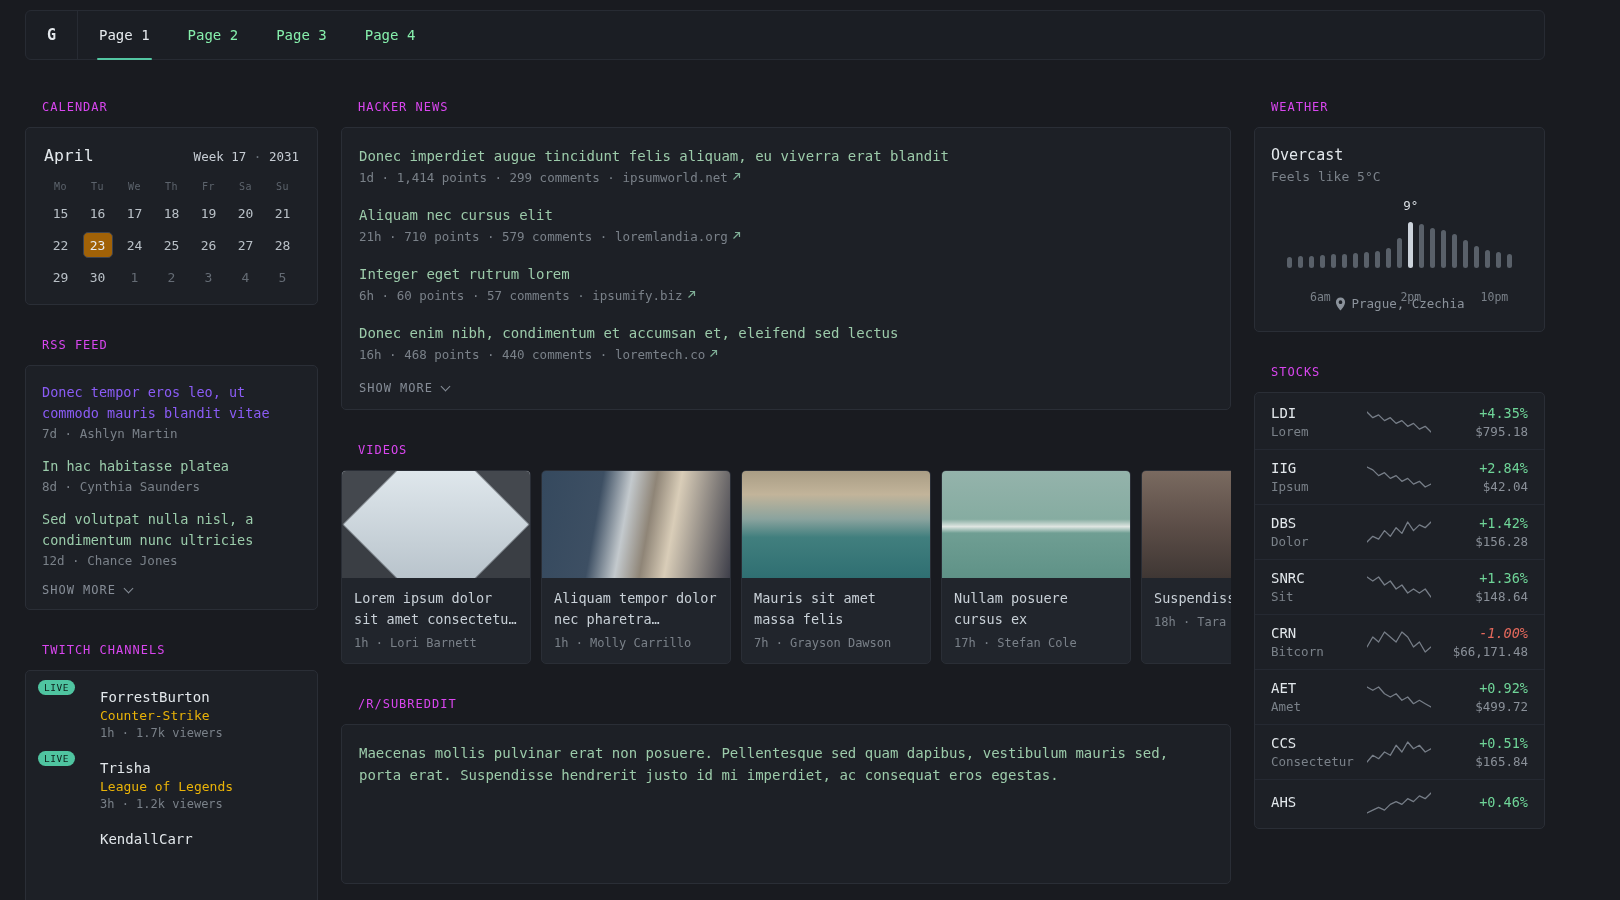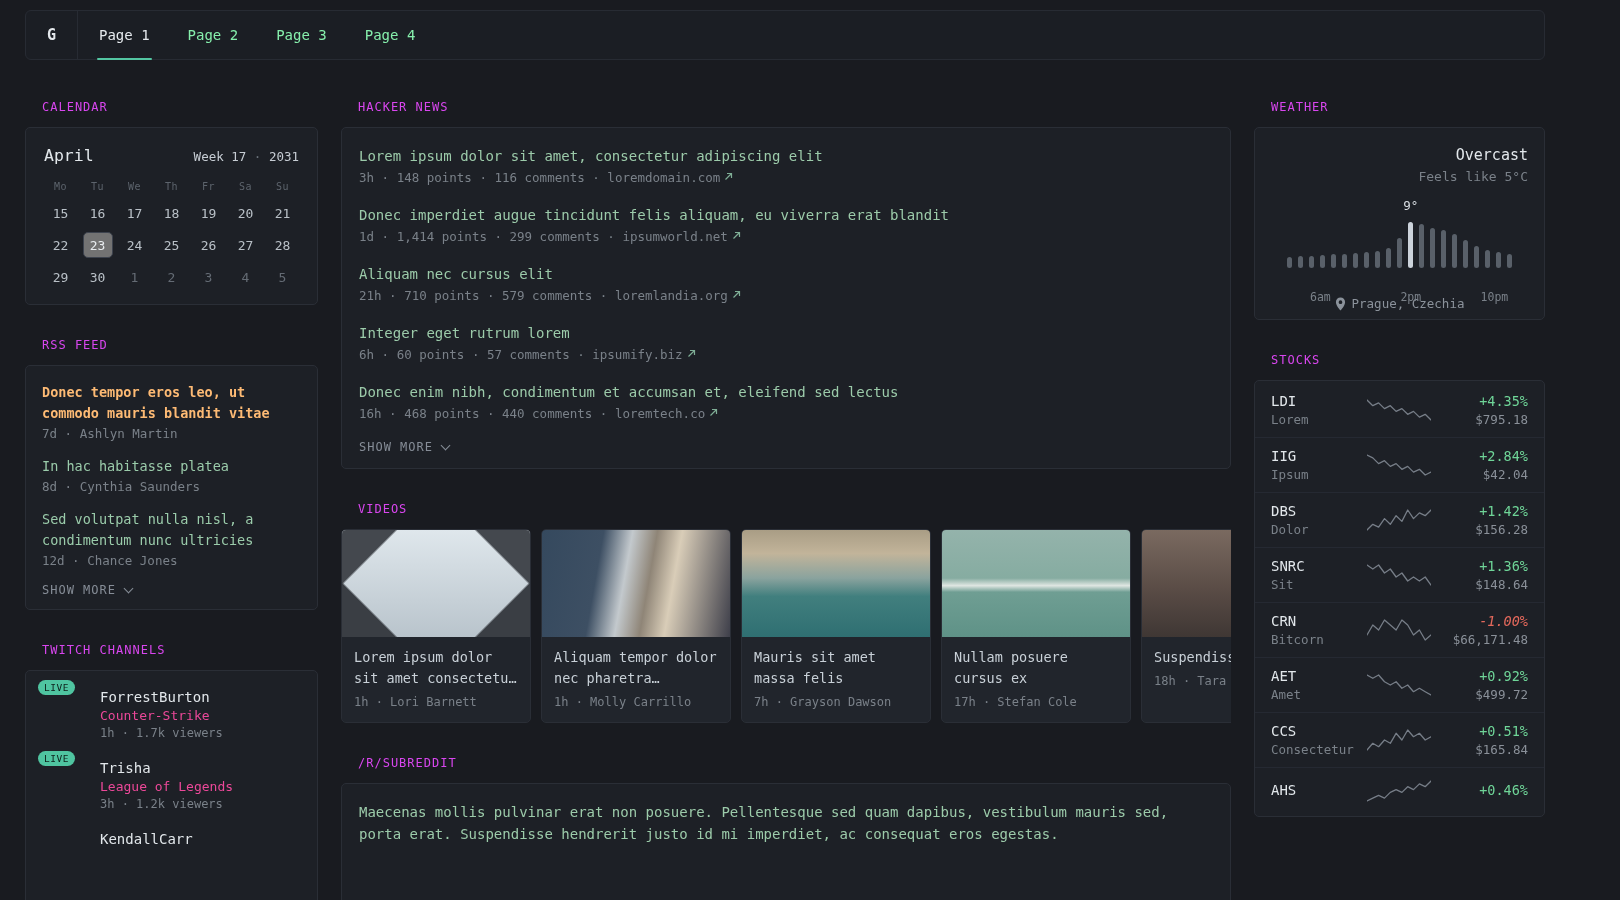--- a/index.html
+++ b/index.html
@@ -37,63 +37,63 @@
   .cal-head{display:flex;align-items:baseline;justify-content:space-between;padding:2px 2px 0;}
   .cal-month{color:#e2e7eb;font-size:16.5px;}
   .cal-week{color:#c7cdd4;font-size:12.5px;}
   .cal-week .dot{color:#6b727b;}
   .cal-grid{display:grid;grid-template-columns:repeat(7,1fr);text-align:center;}
   .cal-weekdays{margin-top:16px;color:#5d646d;font-size:10px;letter-spacing:.5px;}
   .cal-days{margin-top:8px;row-gap:6px;color:#b9c0c7;font-size:13px;}
   .day{display:inline-flex;align-items:center;justify-content:center;height:26px;width:30px;
     margin:0 auto;border-radius:5px;border:1px solid transparent;}
   .day.out{color:#646b74;}
-  .day.sel{background:#737373;border-color:#3d434e;color:#e8ecef;}
+  .day.sel{background:#a16207;border-color:#3d434e;color:#e8ecef;}
 
   
   .rss-card{padding:16px 16px 12px;}
   .rss-item{margin-bottom:15px;}
   .rss-title{display:block;color:#9bccab;font-size:13.5px;line-height:21px;}
-  .rss-title.read{color:#fdba74;font-weight:bold;}
+  .rss-title.read{color:#8b5cf6;}
   .rss-item .meta{margin-top:2px;}
 
   
   .show-more{display:flex;align-items:center;color:#868d97;font-size:12px;letter-spacing:1px;margin-top:4px;}
   .chev{display:inline-block;width:7px;height:7px;border-right:1.5px solid currentColor;
     border-bottom:1.5px solid currentColor;transform:rotate(45deg);margin:-3px 0 0 9px;}
 
   
   .twitch-card{padding:18px 16px 40px;}
   .channel{display:flex;align-items:flex-start;margin-bottom:20px;}
   .avatar-wrap{position:relative;flex:0 0 44px;margin-right:14px;}
   .avatar{width:44px;height:44px;border-radius:50%;}
   .live-badge{position:absolute;left:-4px;bottom:-6px;background:#4fc4a0;color:#0e211b;
     font-size:9.5px;letter-spacing:.5px;padding:2px 6px;border-radius:8px;}
   .channel-name{color:#e2e7eb;font-size:14px;}
-  .channel-cat{color:#ec4899;font-size:13px;margin-top:3px;}
+  .channel-cat{color:#eab308;font-size:13px;margin-top:3px;}
   .channel-meta{margin-top:3px;font-size:12px;}
 
   
   .hn-card{padding:17px 17px 14px;}
   .hn-item{margin-bottom:19px;}
   .hn-title{display:block;color:#9ccbaa;font-size:14px;line-height:22px;}
   .hn-item .meta{margin-top:3px;}
   .domain{color:#7a8189;}
   .ext-arrow{margin-left:4px;vertical-align:1px;}
 
   
   .video-row{display:flex;gap:10px;overflow:hidden;width:890px;}
   .video-card{flex:0 0 190px;background:#21252c;border:1px solid #2a2e36;border-radius:5px;overflow:hidden;display:block;}
   .thumb{width:100%;height:107px;}
   .video-title{color:#c9d1d8;font-size:13.5px;line-height:21px;max-height:42px;overflow:hidden;
     margin:10px 12px 0;white-space:normal;}
   .video-meta{margin:6px 12px 13px;font-size:12px;white-space:nowrap;}
 
   
-  .weather-card{padding:18px 16px 8px;text-align:right;}
+  .weather-card{padding:18px 16px 20px;text-align:left;}
   .w-cond{color:#e3e8ec;font-size:15px;}
   .w-feels{margin-top:5px;font-size:13px;}
   .w-chart{position:relative;margin:34px auto 0;width:226px;}
   .w-temp-label{position:absolute;top:-20px;left:55%;transform:translateX(-50%);
     color:#d9dee3;font-size:12.5px;}
   .w-bars{display:flex;align-items:flex-end;justify-content:space-between;height:50px;}
   .wbar{width:5px;border-radius:3px;background:#596069;}
   .wbar.hl{background:#ccd3db;}
   .w-times{position:relative;height:18px;margin-top:6px;}
   .w-times span{position:absolute;transform:translateX(-50%);color:#7a8189;font-size:11.5px;top:16px;}
@@ -232,26 +232,20 @@
       </div>
     </section>
   </div>
 
   <div>
 
     <section class="sec">
       <h2 class="sec-title">HACKER NEWS</h2>
       <div class="card hn-card">
 
-        <article class="hn-item">
-          <a class="hn-title">Lorem ipsum dolor sit amet, consectetur adipiscing elit</a>
-          <div class="meta"><span>3h · 148 points · 116 comments · </span><a class="domain"><span>loremdomain.com</span><svg class="inline-svg ext-arrow" width="9" height="9" viewBox="0 0 9 9">
-                  <path d="M1.5 7.5 L7 2 M3 1.5 H7.5 V6" stroke="#7fae96" stroke-width="1.2" fill="none"></path>
-                </svg></a></div>
-        </article>
 
         <article class="hn-item">
           <a class="hn-title">Donec imperdiet augue tincidunt felis aliquam, eu viverra erat blandit</a>
           <div class="meta"><span>1d · 1,414 points · 299 comments · </span><a class="domain"><span>ipsumworld.net</span><svg class="inline-svg ext-arrow" width="9" height="9" viewBox="0 0 9 9">
                   <path d="M1.5 7.5 L7 2 M3 1.5 H7.5 V6" stroke="#7fae96" stroke-width="1.2" fill="none"></path>
                 </svg></a></div>
         </article>
 
         <article class="hn-item">
           <a class="hn-title">Aliquam nec cursus elit</a>

